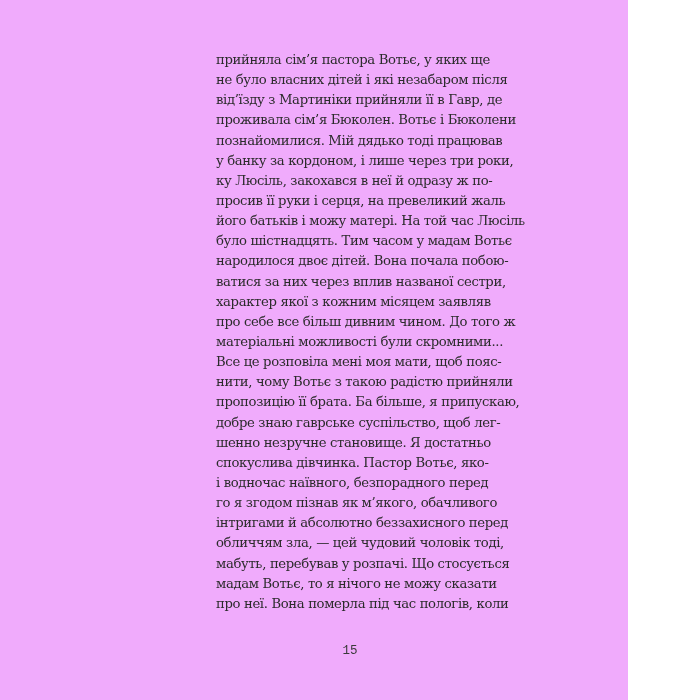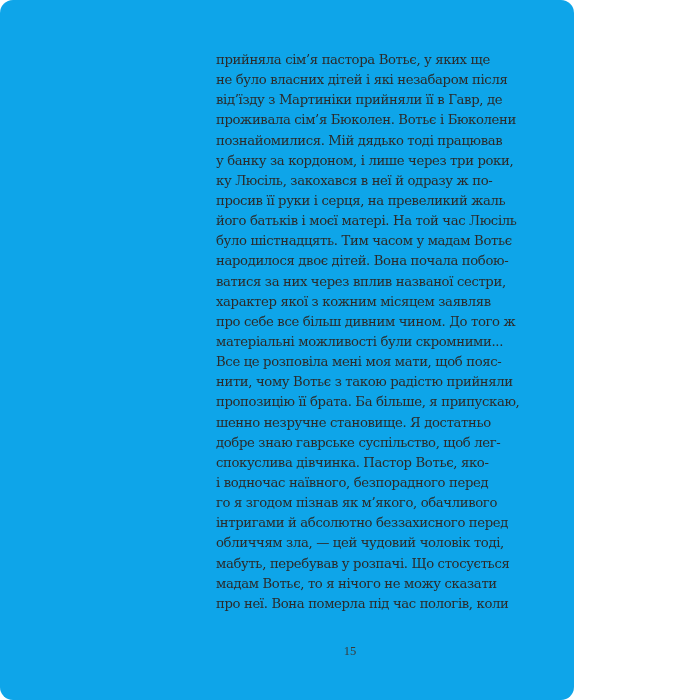--- a/index.html
+++ b/index.html
@@ -9,23 +9,22 @@
     }
     body {
       width: 700px;
       height: 700px;
       position: relative;
       overflow: hidden;
     }
     .page {
       position: absolute;
       left: 0; top: 0;
-      width: 574px; height: 700px;
-      background: #0ea5e9;
-      border-radius: 13px;
+      width: 628px; height: 700px;
+      background: #f0abfc;
     }
     .text-block {
       position: absolute;
       left: 216px;
       top: 50px;
       width: 257px;
       font-family: "DejaVu Serif", "Liberation Serif", serif;
       font-size: 13.2px;
       line-height: 20.15px;
       color: #2b2b2b;
@@ -40,50 +39,50 @@
     }
     .line.last {
       text-align-last: justify;
     }
     .page-number {
       position: absolute;
       left: 0;
       width: 700px;
       top: 644px;
       text-align: center;
-      font-family: Liberation Serif, serif;
+      font-family: Liberation Mono, monospace;
       font-size: 12.5px;
       color: #3a3a3a;
     }
   </style>
 </head>
 <body>
 
 <div class="page">
   <div class="text-block">
     <span class="line">прийняла сім’я пастора Вотьє, у яких ще</span>
     <span class="line">не було власних дітей і які незабаром після</span>
     <span class="line">від’їзду з Мартиніки прийняли її в Гавр, де</span>
     <span class="line">проживала сім’я Бюколен. Вотьє і Бюколени</span>
     <span class="line">познайомилися. Мій дядько тоді працював</span>
     <span class="line">у банку за кордоном, і лише через три роки,</span>
     <span class="line">ку Люсіль, закохався в неї й одразу ж по-</span>
     <span class="line">просив її руки і серця, на превеликий жаль</span>
-    <span class="line">його батьків і моєї матері. На той час Люсіль</span>
+    <span class="line">його батьків і можу матері. На той час Люсіль</span>
     <span class="line">було шістнадцять. Тим часом у мадам Вотьє</span>
     <span class="line">народилося двоє дітей. Вона почала побою-</span>
     <span class="line">ватися за них через вплив названої сестри,</span>
     <span class="line">характер якої з кожним місяцем заявляв</span>
     <span class="line">про себе все більш дивним чином. До того ж</span>
     <span class="line">матеріальні можливості були скромними...</span>
     <span class="line">Все це розповіла мені моя мати, щоб пояс-</span>
     <span class="line">нити, чому Вотьє з такою радістю прийняли</span>
     <span class="line">пропозицію її брата. Ба більше, я припускаю,</span>
+    <span class="line">добре знаю гаврське суспільство, щоб лег-</span>
     <span class="line">шенно незручне становище. Я достатньо</span>
-    <span class="line">добре знаю гаврське суспільство, щоб лег-</span>
     <span class="line">спокуслива дівчинка. Пастор Вотьє, яко-</span>
     <span class="line">і водночас наївного, безпорадного перед</span>
     <span class="line">го я згодом пізнав як м’якого, обачливого</span>
     <span class="line">інтригами й абсолютно беззахисного перед</span>
     <span class="line">обличчям зла, — цей чудовий чоловік тоді,</span>
     <span class="line">мабуть, перебував у розпачі. Що стосується</span>
     <span class="line">мадам Вотьє, то я нічого не можу сказати</span>
     <span class="line last">про неї. Вона померла під час пологів, коли</span>
   </div>
   <div class="page-number">15</div>

